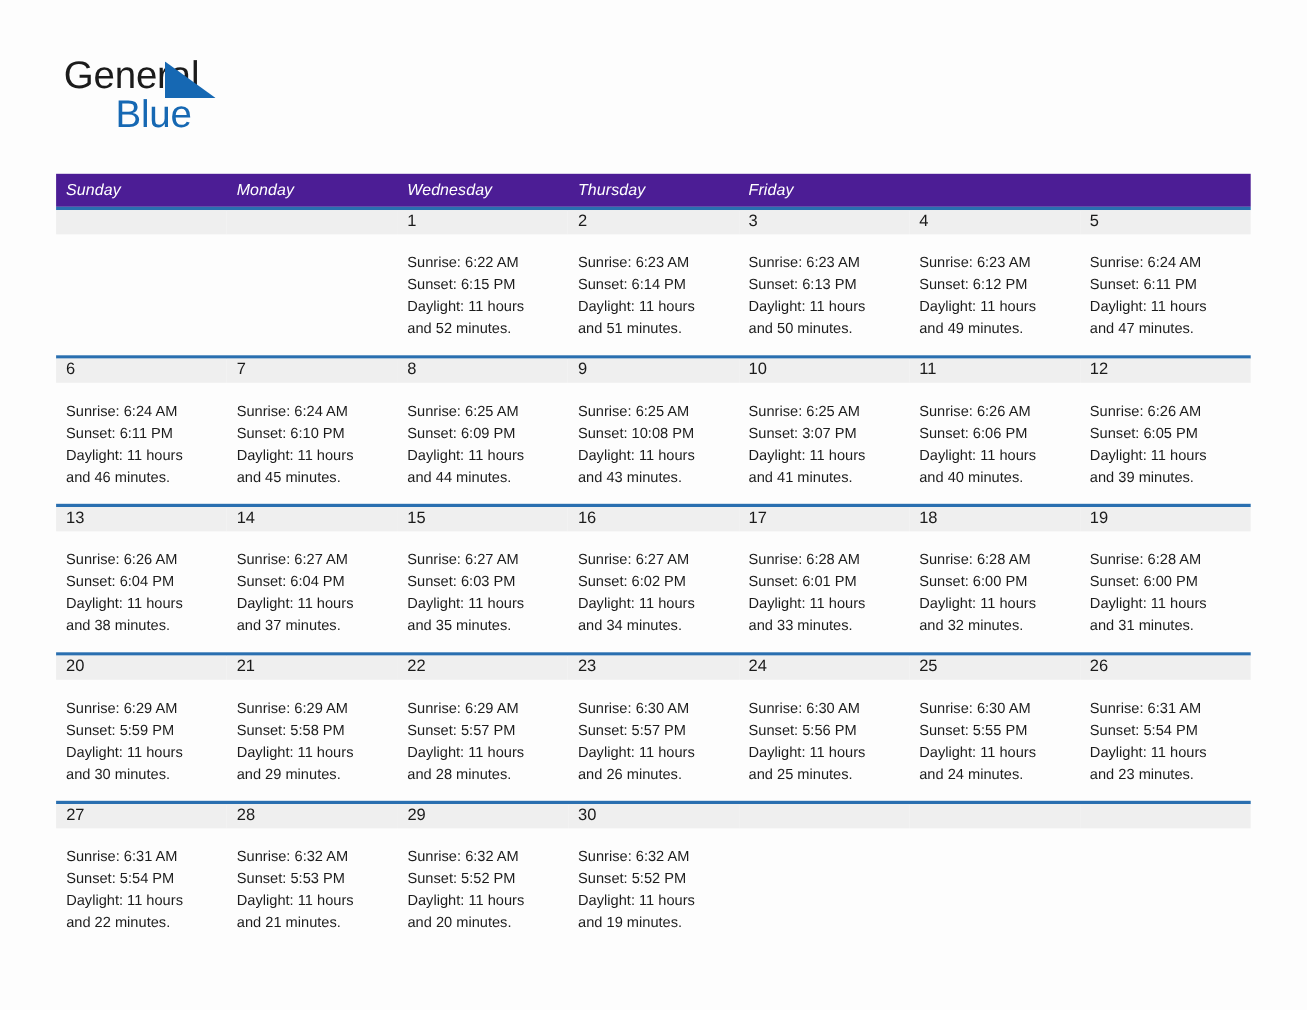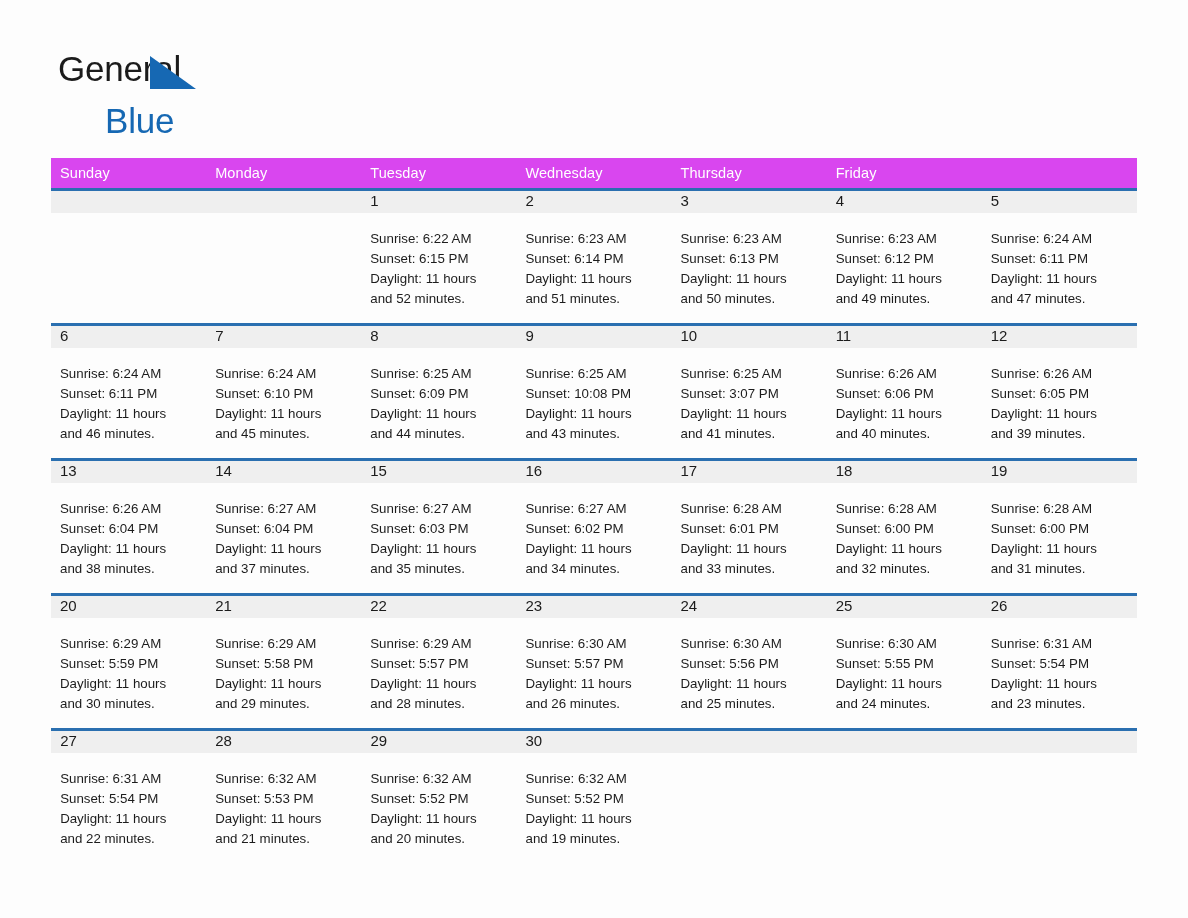--- a/index.html
+++ b/index.html
@@ -48,21 +48,21 @@
   .logo-tri {
     position: absolute;
     left: 92px;
     top: 8px;
     width: 46px;
     height: 33px;
   }
   .logo-blue {
     position: absolute;
     left: 47px;
-    top: 52px;
+    top: 35px;
     font-size: 35px;
     line-height: 42px;
     color: #1668b3;
     letter-spacing: -0.2px;
     font-weight: 400;
   }
 
   .title-block {
     position: absolute;
     right: 58px;
@@ -92,22 +92,23 @@
     width: 1086px;
   }
 
   .week-row {
     display: flex;
     width: 100%;
   }
 
   
   .dow-row {
-    background: #d946ef;
+    background: #4c1d95;
     height: 30px;
+    font-style: italic;
   }
   .dow-cell {
     width: 155.14px;
     height: 30px;
     display: flex;
     align-items: center;
     padding-left: 9px;
     color: #ffffff;
     font-size: 14.5px;
     line-height: 17px;
@@ -171,21 +172,20 @@
     </div>
 
 
   </div>
 
   <div class="calendar">
 
     <div class="week-row dow-row">
       <div class="dow-cell">Sunday</div>
       <div class="dow-cell">Monday</div>
-      <div class="dow-cell">Tuesday</div>
       <div class="dow-cell">Wednesday</div>
       <div class="dow-cell">Thursday</div>
       <div class="dow-cell">Friday</div>
     </div>
 
     <div class="week-row body-row">
       <div class="day-cell">
         <div class="day-strip"></div>
       </div>
       <div class="day-cell">

